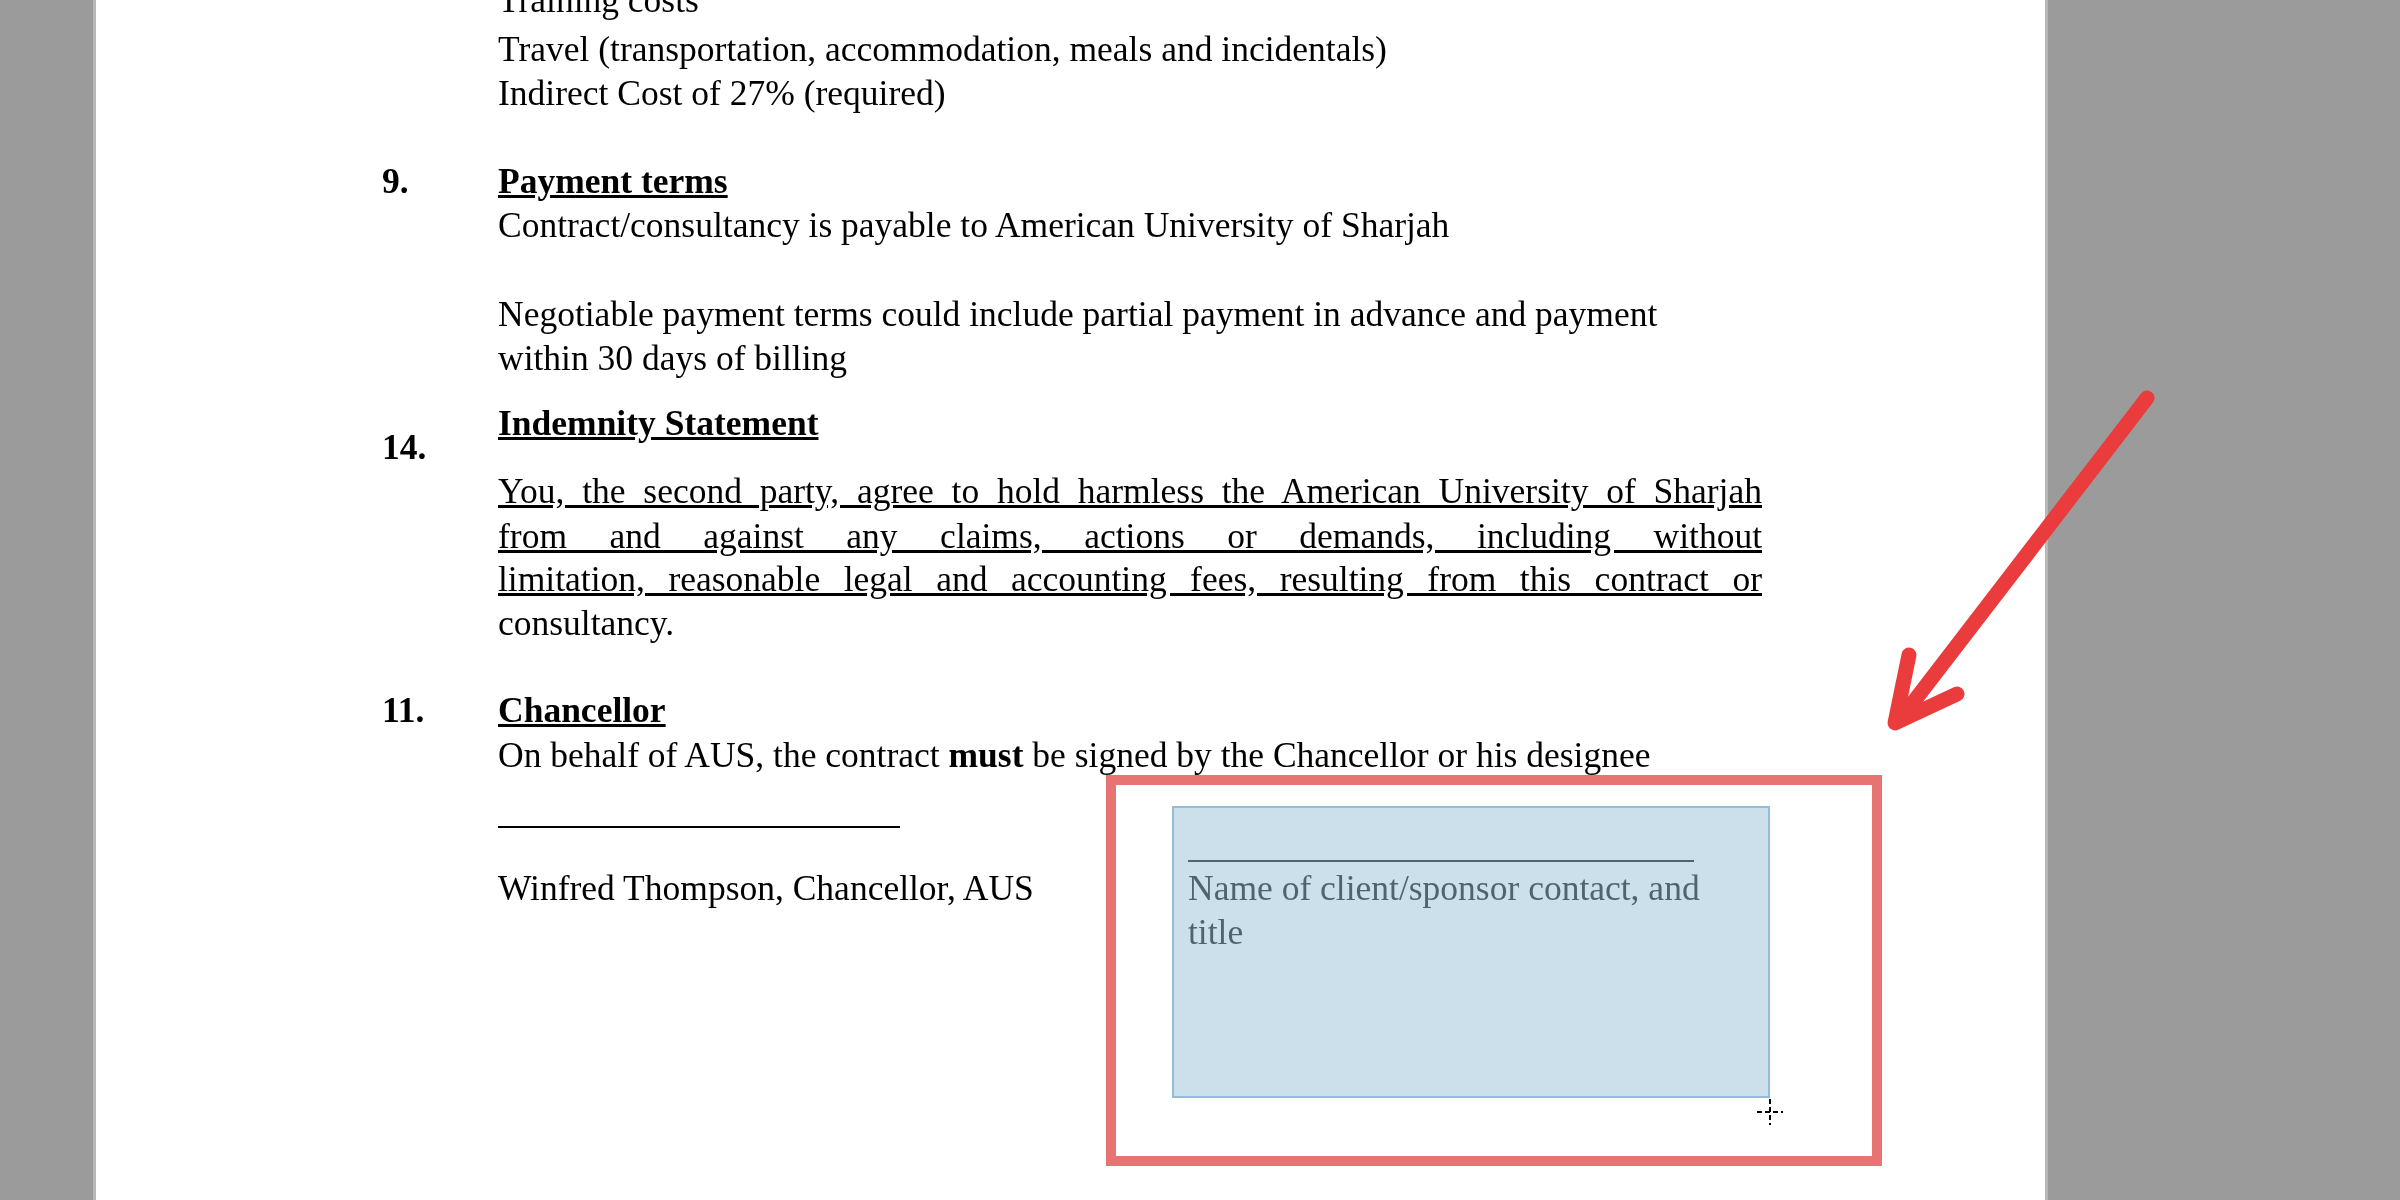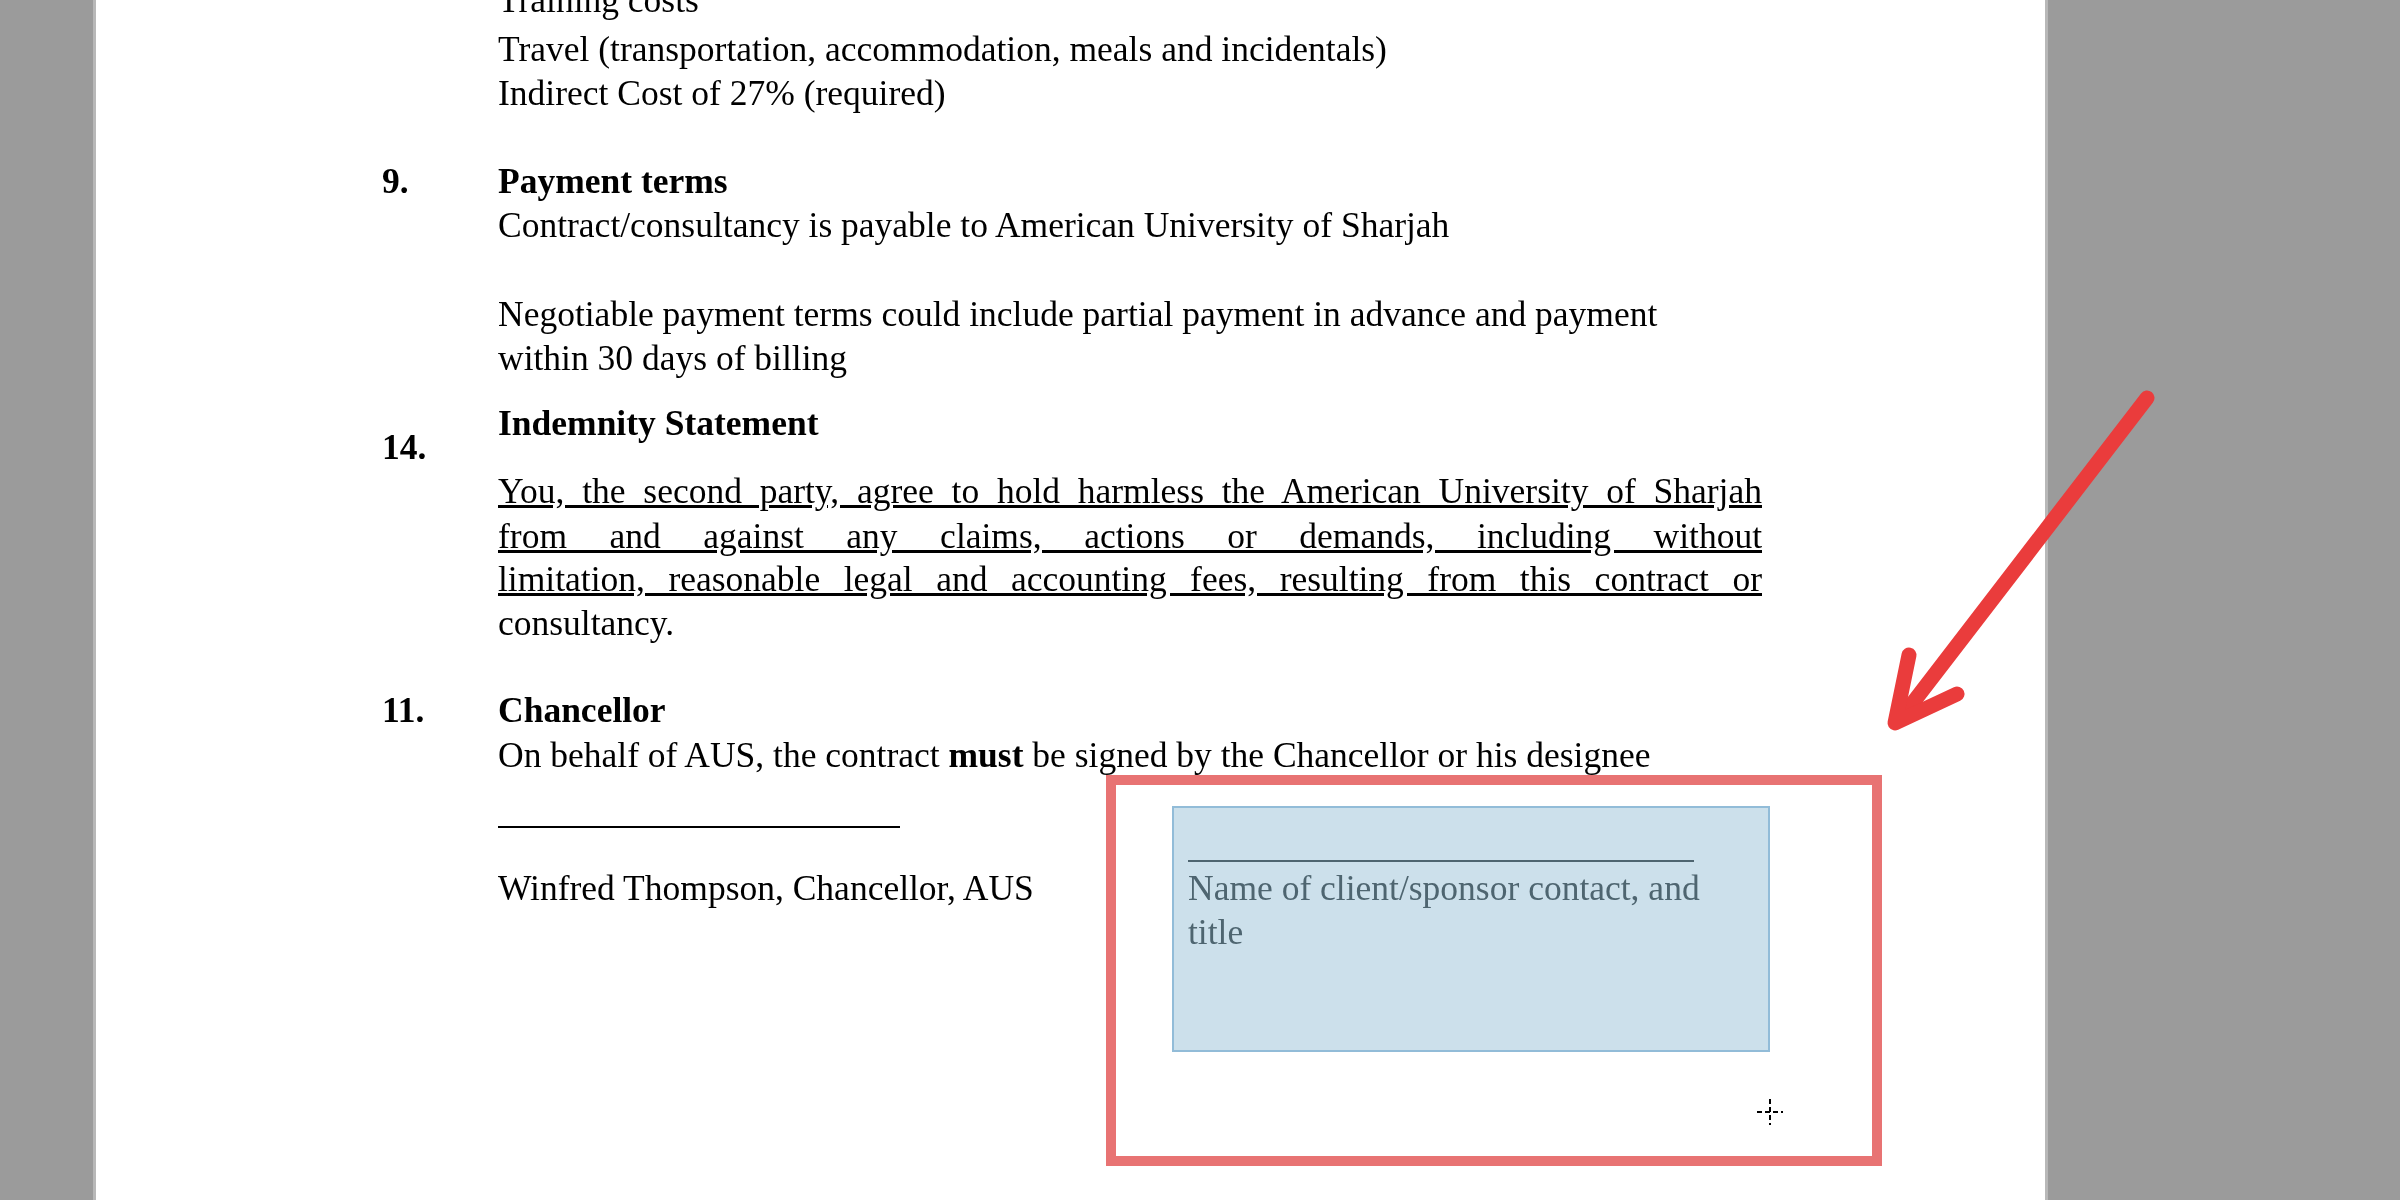--- a/index.html
+++ b/index.html
@@ -2,26 +2,26 @@
 <html><head>
 <meta charset="utf-8">
 <style>
   html, body { margin:0; padding:0; }
   body { width:2400px; height:1200px; background:#9b9b9b; position:relative; overflow:hidden;
          font-family:"Liberation Serif", serif; }
   .page { position:absolute; left:93px; top:0; width:1955px; height:1200px; background:#fff;
           border-left:3px solid #b8b8b8; border-right:3px solid #b8b8b8; box-sizing:border-box; }
   .line { position:absolute; left:498px; font-size:35.5px; line-height:44px; color:#000; white-space:nowrap; }
   .num { position:absolute; left:382px; font-size:35.5px; line-height:44px; font-weight:bold; color:#000; }
-  .heading { font-weight:bold; }
+  .heading { font-weight:bold;text-decoration:underline; }
   .just { width:1264px; text-align:justify; text-align-last:justify; white-space:normal;text-decoration:underline; }
   .sigline { position:absolute; left:498px; top:826px; width:402px; height:0; border-top:2px solid #000; }
   .red-box { position:absolute; left:1106px; top:775px; width:776px; height:391px;
              border:10px solid #e87373; box-sizing:border-box; }
-  .blue-box { position:absolute; left:1172px; top:806px; width:598px; height:246px;
+  .blue-box { position:absolute; left:1172px; top:806px; width:598px; height:292px;
               background:#cce0eb; border:2px solid #92bcd8; box-sizing:border-box; }
   .blue-sigline { position:absolute; left:14px; top:52px; width:506px; border-top:2px solid #4e6570; }
   .blue-text { position:absolute; left:14px; top:58px; width:560px; font-size:35.5px; line-height:44px; color:#4e6570; }
   .cursor { position:absolute; left:1755px; top:1097px; width:30px; height:30px; }
   .arrow { position:absolute; left:0; top:0; width:2400px; height:1200px; pointer-events:none; }
 </style>
 </head>
 <body>
 
 <div class="page"></div>

